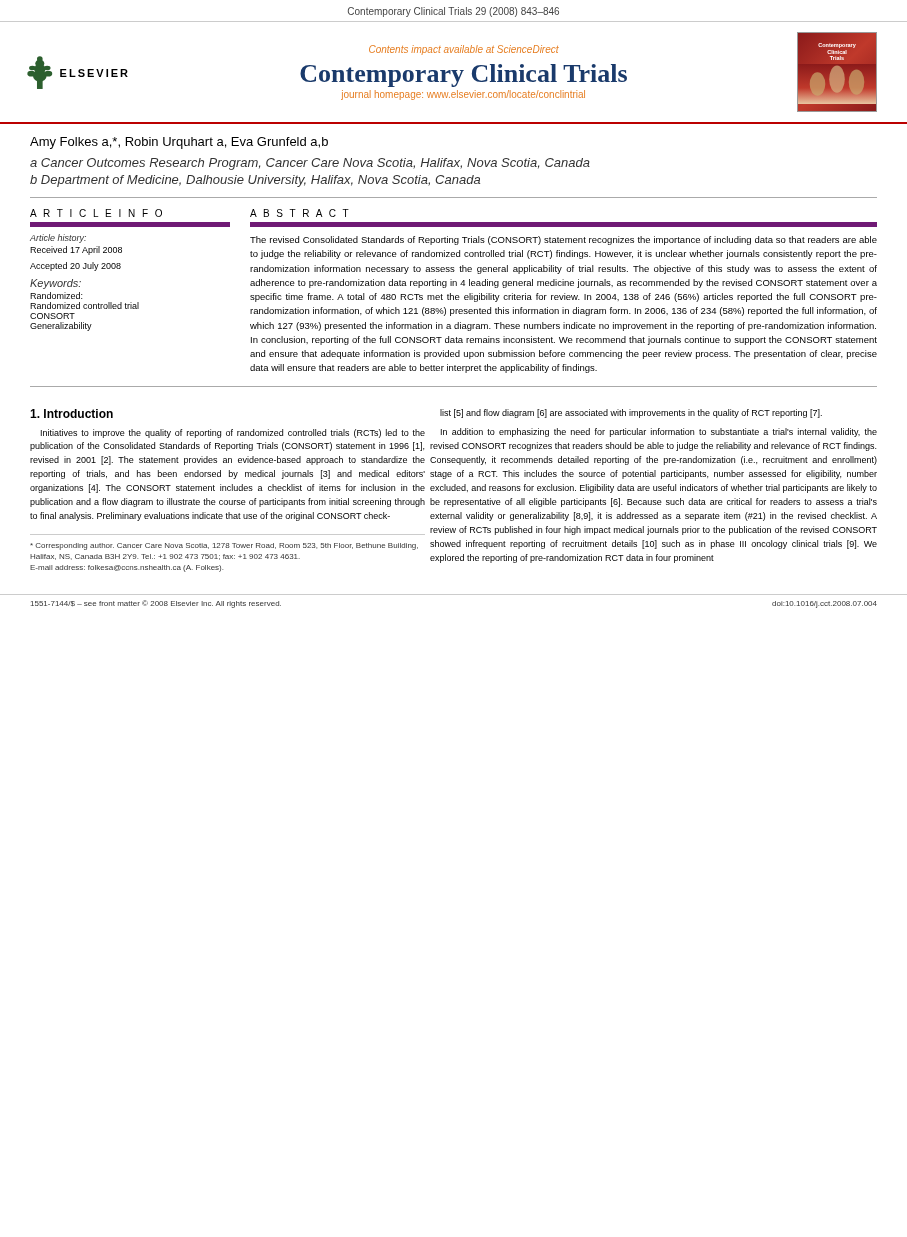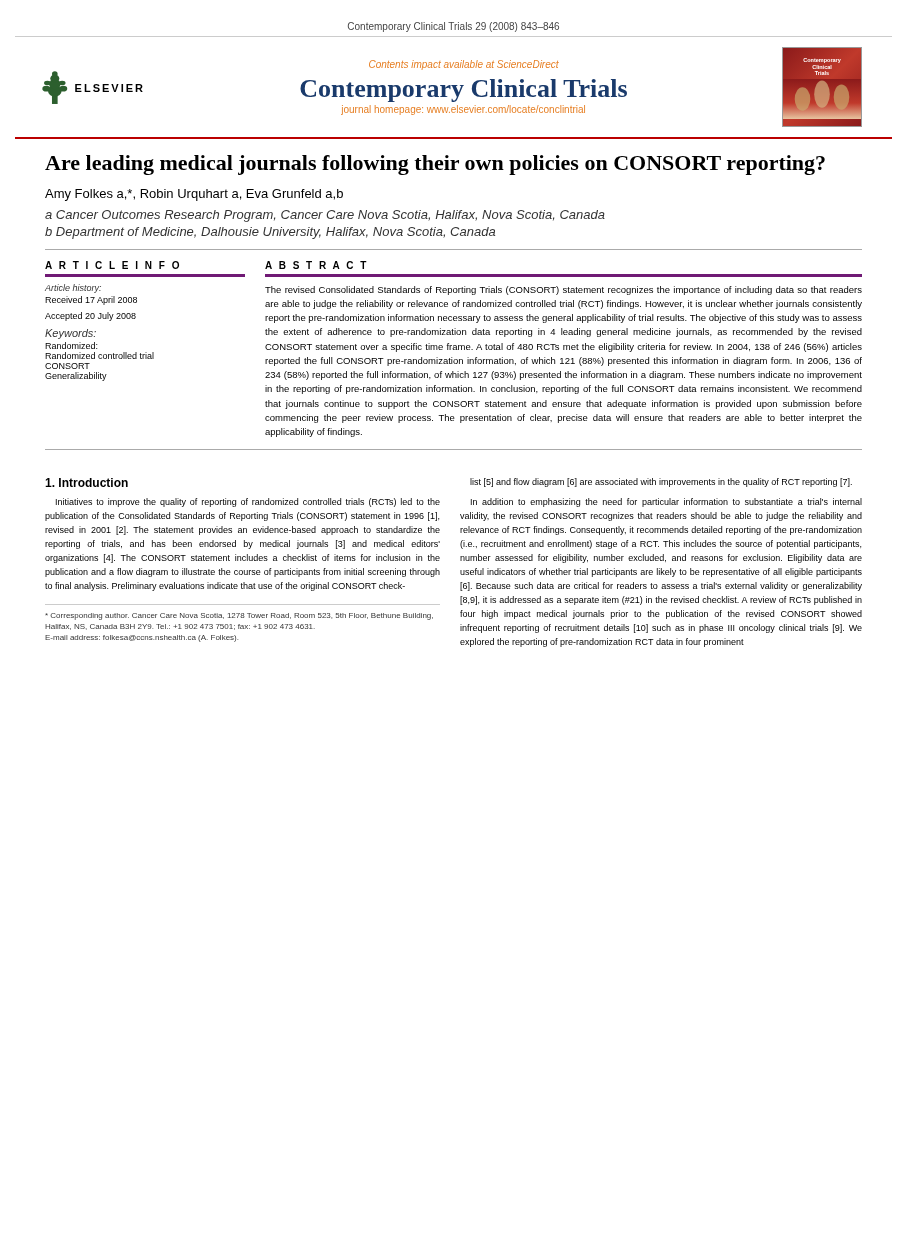--- a/index.html
+++ b/index.html
@@ -6,21 +6,21 @@
     body {
       font-family: Arial, Helvetica, sans-serif;
       font-size: 12px;
       background: #fff;
       color: #000;
       width: 907px;
       min-height: 1237px;
     }
     .page {
       width: 907px;
-      padding: 15px;
+      padding: 0;
       background: #fff;
     }
     
     .top-bar {
       text-align: center;
       font-size: 10px;
       color: #444;
       padding: 6px 0 4px 0;
       border-bottom: 1px solid #ccc;
     }
@@ -150,24 +150,24 @@
     }
     .left-col {
       width: 200px;
       flex-shrink: 0;
     }
     .right-col {
       flex: 1;
     }
     .section-header {
       font-size: 10px;
-      font-weight: bold;
+      font-weight: normal;
       letter-spacing: 2px;
       color: #000;
-      border-bottom: 3px solid #701a75;
+      border-bottom: 5px solid #701a75;
       padding-bottom: 3px;
       margin-bottom: 6px;
     }
     .info-label {
       font-size: 9px;
       font-style: italic;
       color: #333;
       margin-bottom: 2px;
     }
     .info-value {
@@ -194,22 +194,22 @@
     .copyright-line {
       font-size: 9px;
       text-align: right;
       color: #333;
       margin-top: 6px;
       font-style: italic;
     }
     
     .body-two-col {
       display: flex;
-      gap: 20px;
-      margin-top: 26px;
+      gap: 5px;
+      margin-top: 20px;
       justify-content: center;
     }
     .body-left {
       width: 395px;
       flex-shrink: 0;
     }
     .body-right {
       flex: 1;
     }
     .section-title {
@@ -302,21 +302,20 @@
             <ellipse cx="60" cy="18" rx="8" ry="13" fill="#c9a96e" opacity="0.7"></ellipse>
           </svg>
         </div>
       </div>
     </div>
   </div>
 
   <div class="main-content">
 
 
-    <div class="article-title">Are leading medical journals following their own policies on CONSORT reporting?</div>
 
     <div class="authors">
       <span>Amy Folkes a,*, Robin Urquhart a, Eva Grunfeld a,b</span>
     </div>
 
     <div class="affiliation">a Cancer Outcomes Research Program, Cancer Care Nova Scotia, Halifax, Nova Scotia, Canada</div>
     <div class="affiliation">b Department of Medicine, Dalhousie University, Halifax, Nova Scotia, Canada</div>
 
     <hr class="divider-line">
 
@@ -362,13 +361,17 @@
 
       <div class="body-right">
         <div class="body-text">
           <p>list [5] and flow diagram [6] are associated with improvements in the quality of RCT reporting [7].</p>
           <p style="margin-top:6px;">In addition to emphasizing the need for particular information to substantiate a trial's internal validity, the revised CONSORT recognizes that readers should be able to judge the reliability and relevance of RCT findings. Consequently, it recommends detailed reporting of the pre-randomization (i.e., recruitment and enrollment) stage of a RCT. This includes the source of potential participants, number assessed for eligibility, number excluded, and reasons for exclusion. Eligibility data are useful indicators of whether trial participants are likely to be representative of all eligible participants [6]. Because such data are critical for readers to assess a trial's external validity or generalizability [8,9], it is addressed as a separate item (#21) in the revised checklist. A review of RCTs published in four high impact medical journals prior to the publication of the revised CONSORT showed infrequent reporting of recruitment details [10] such as in phase III oncology clinical trials [9]. We explored the reporting of pre-randomization RCT data in four prominent</p>
         </div>
       </div>
     </div>
   </div>
 
+  <div class="bottom-bar">
+    <span>1551-7144/$ – see front matter © 2008 Elsevier Inc. All rights reserved.</span>
+    <span>doi:10.1016/j.cct.2008.07.004</span>
+  </div>
 </div>
 
 </body></html>

